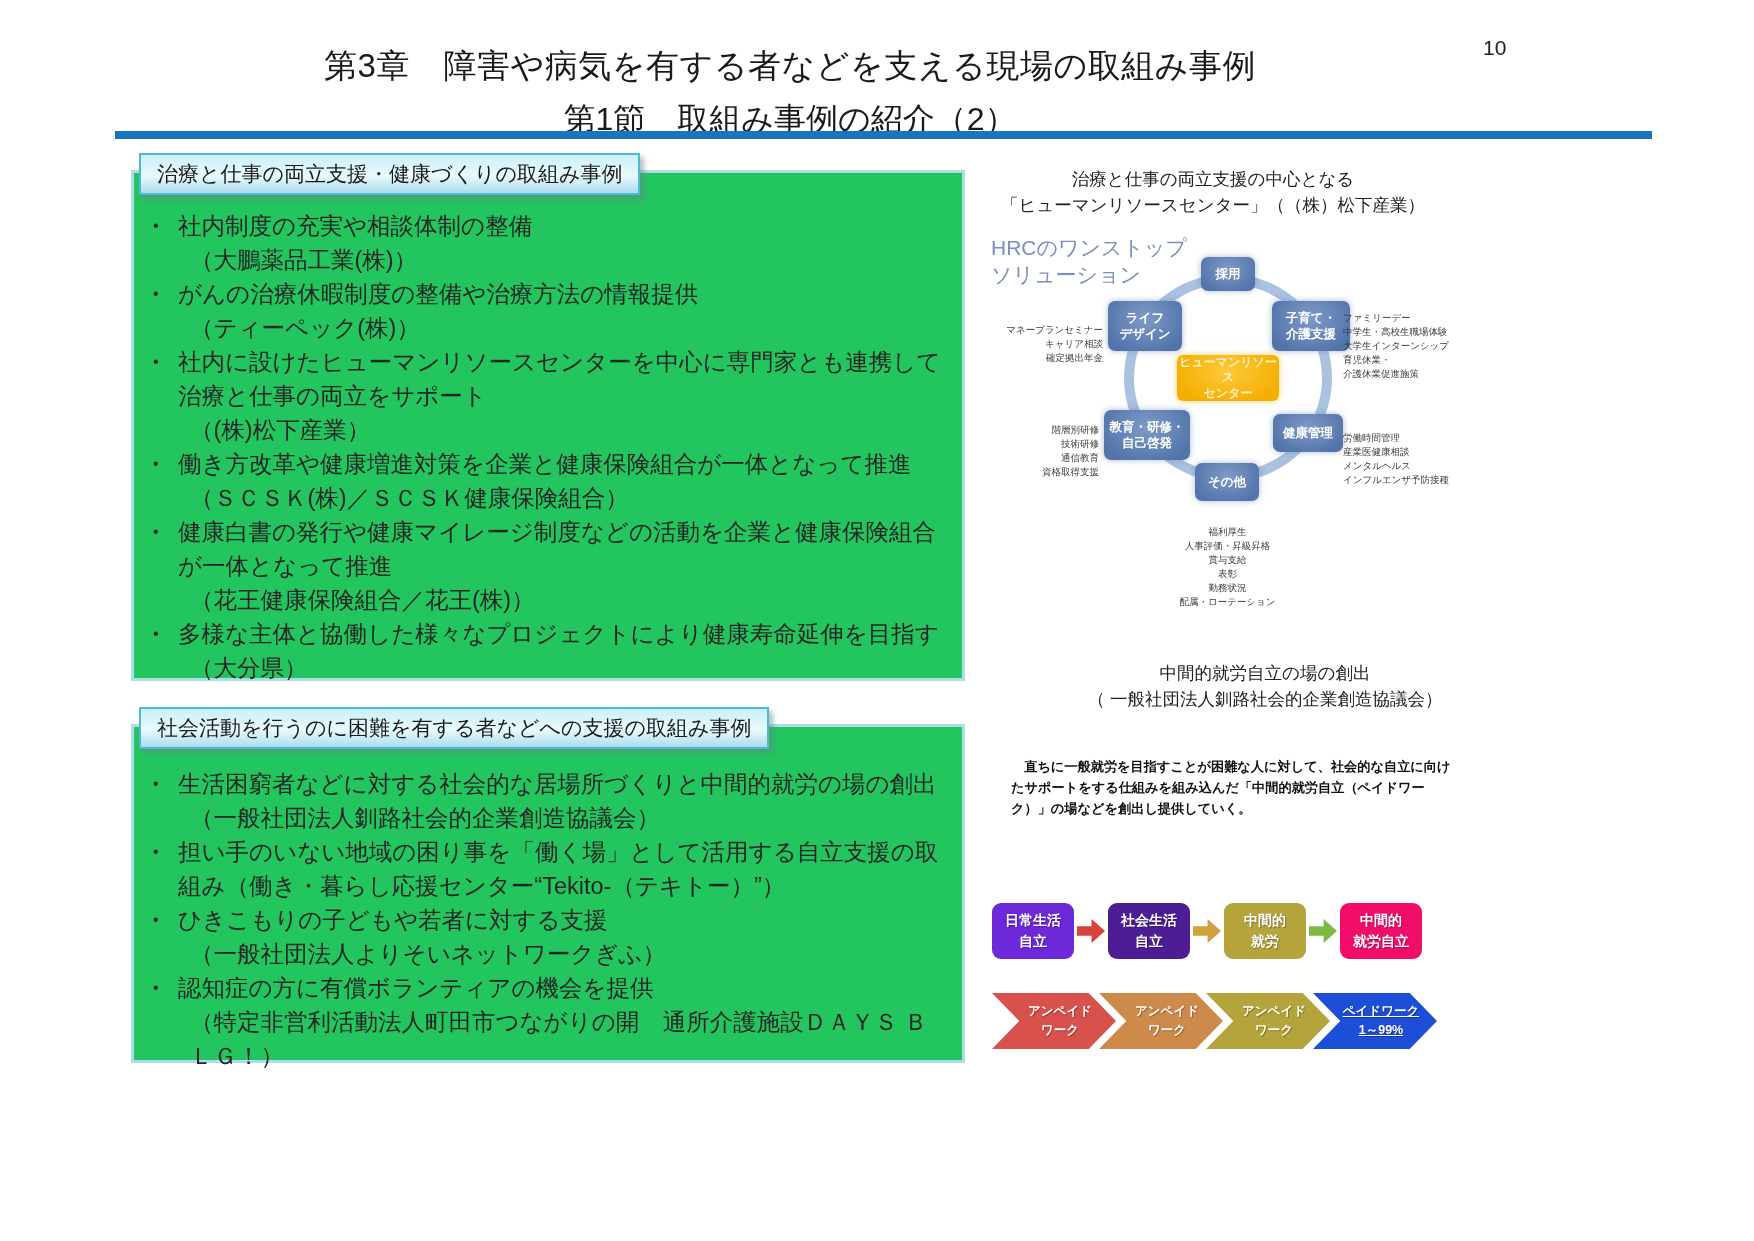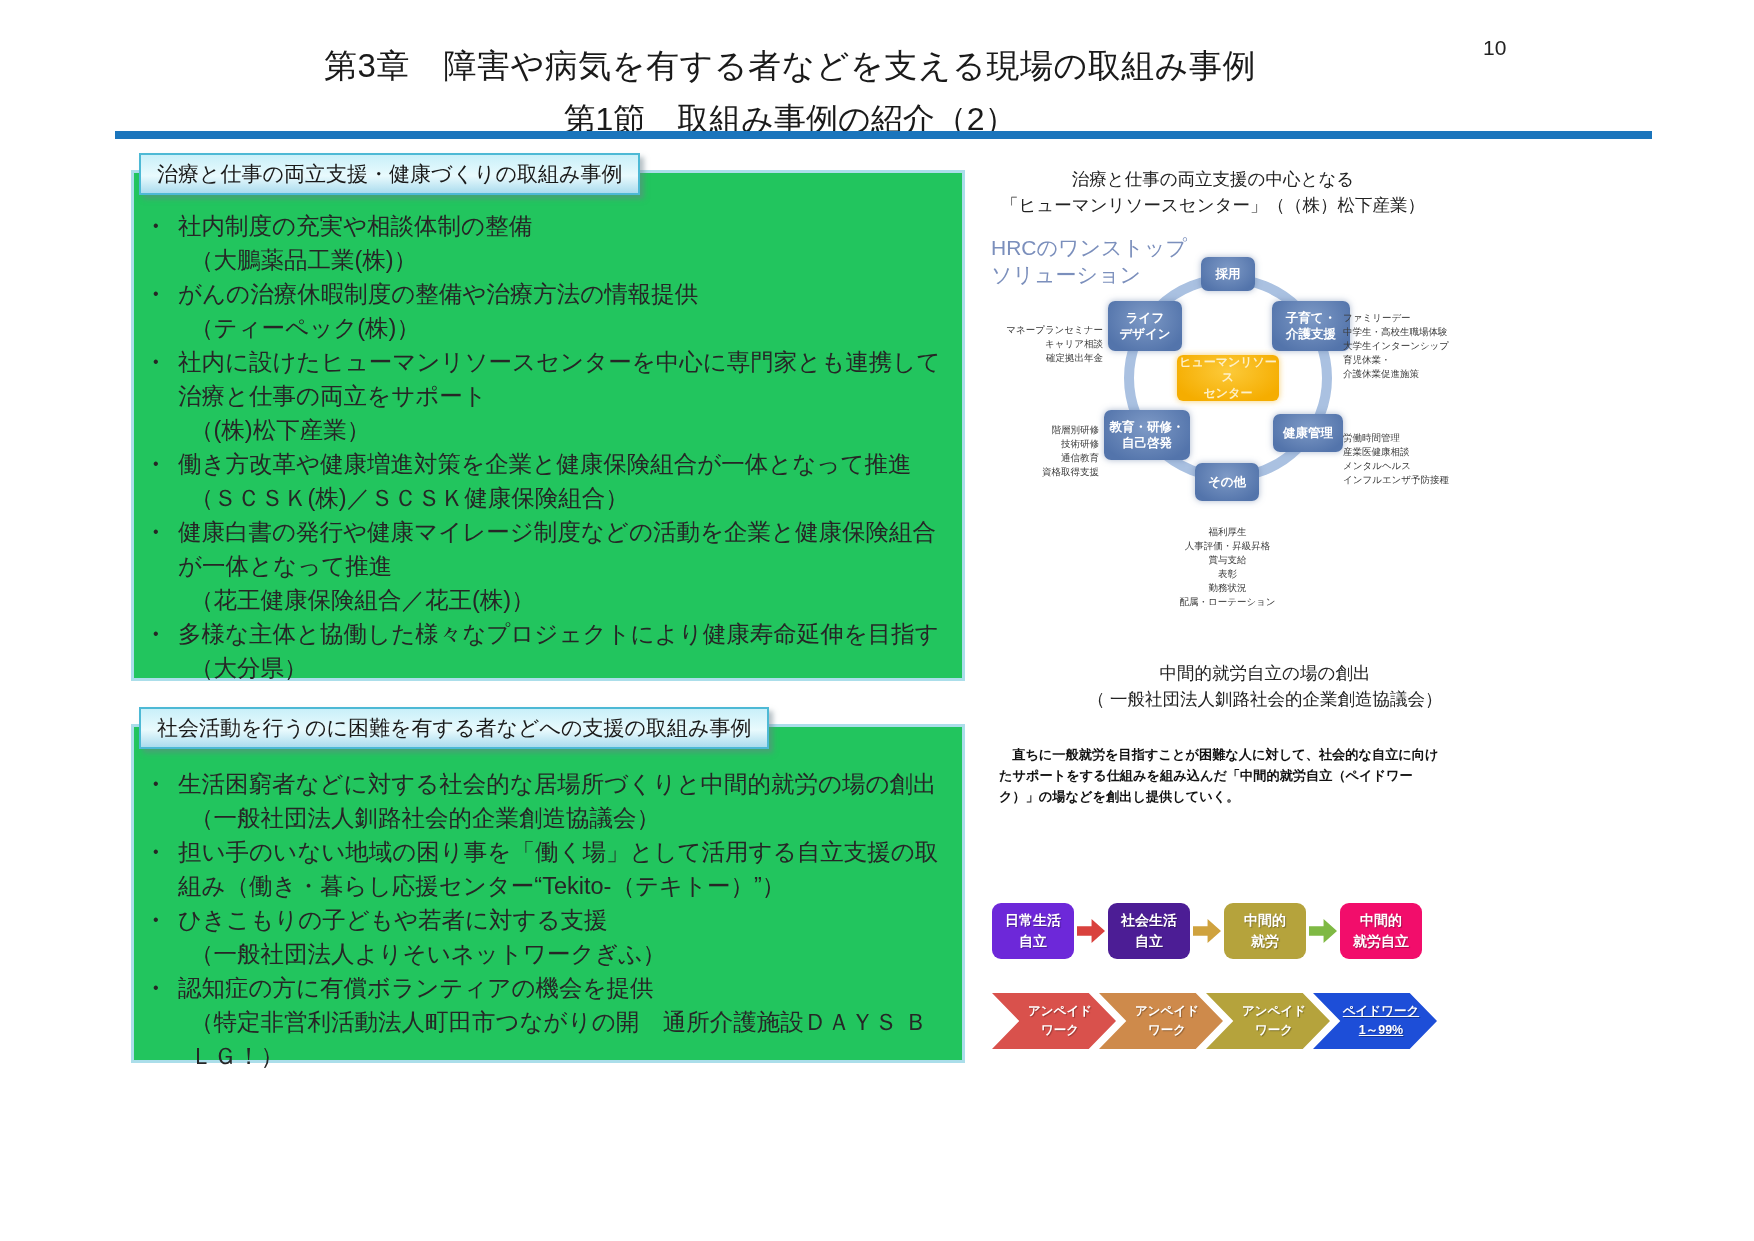--- a/index.html
+++ b/index.html
@@ -53,21 +53,21 @@
   .n-sonota   { left:210px; top:235px; width:64px;  height:38px; }
   .node span { display:block; }
   .ann { position:absolute; font-size:9.5px; line-height:14px; color:#3a3a3a;margin-top:17px; }
   .ann-life     { left:0;     top:78px;  width:118px; text-align:right; }
   .ann-kosodate { left:358px; top:66px;  width:112px; }
   .ann-kyoiku   { left:0;     top:178px; width:114px; text-align:right; }
   .ann-kenko    { left:358px; top:186px; width:112px; }
   .ann-sonota   { left:145px; top:280px; width:195px; text-align:center; }
 
   
-  .desc { position:absolute; left:995px; top:740px; width:448px; margin:4px;
+  .desc { position:absolute; left:995px; top:740px; width:448px; margin:16px;
           font-size:13.2px; font-weight:bold; line-height:21px; color:#111; }
   .flow-row { position:absolute; left:992px; top:903px; display:flex; align-items:center; }
   .flow-item { display:flex; align-items:center; }
   .flow-box { width:82px; height:56px; border-radius:9px; display:flex; flex-direction:column;
               justify-content:center; align-items:center; color:#fff; font-weight:bold; font-size:14px;
               line-height:21px; text-shadow:1px 1px 1px rgba(0,0,0,.3); }
   .flow-box span { display:block; }
   .flow-arrow { width:28px; height:24px; margin:0 3px;
                 clip-path:polygon(0 30%,52% 30%,52% 0,100% 50%,52% 100%,52% 70%,0 70%); }
   .chev-row { position:absolute; left:992px; top:993px; display:flex; }

